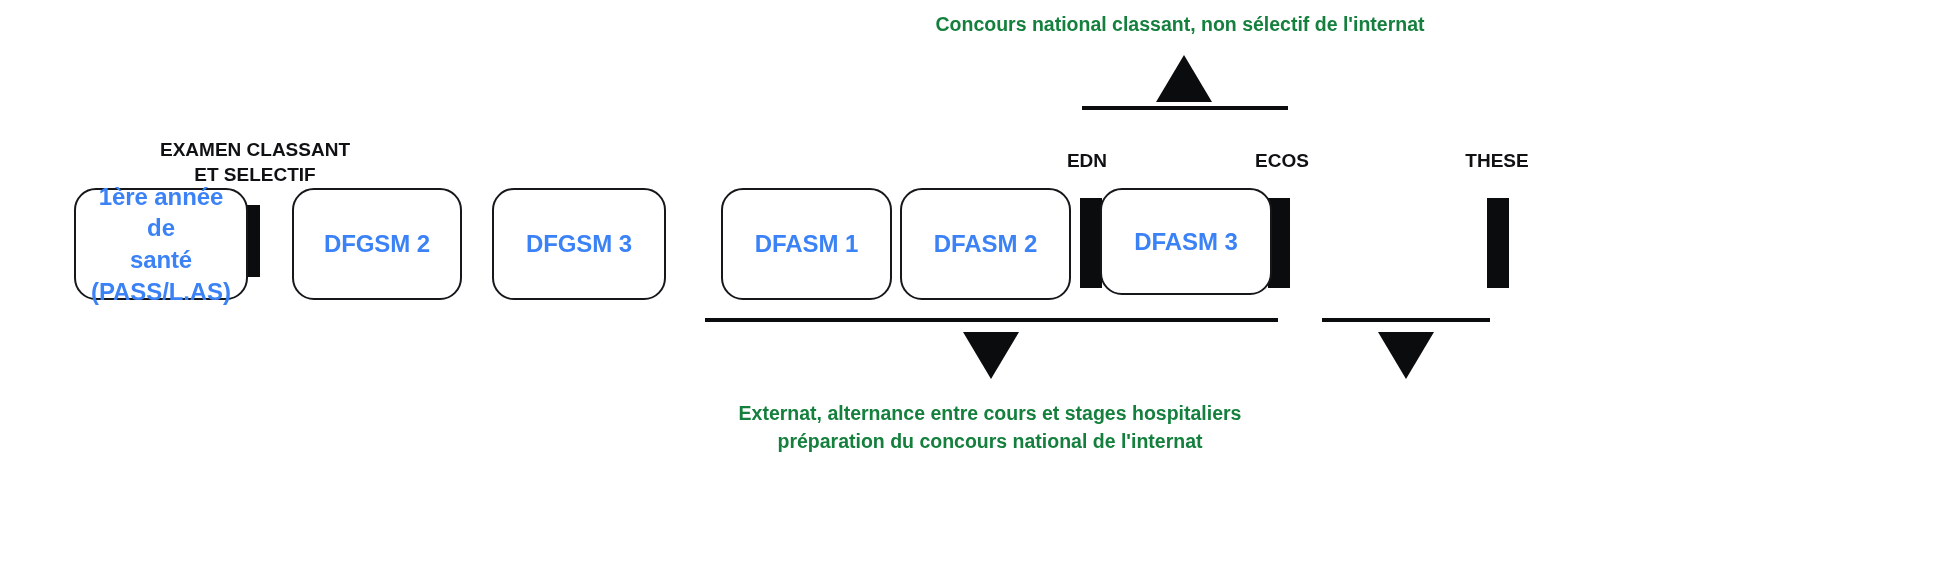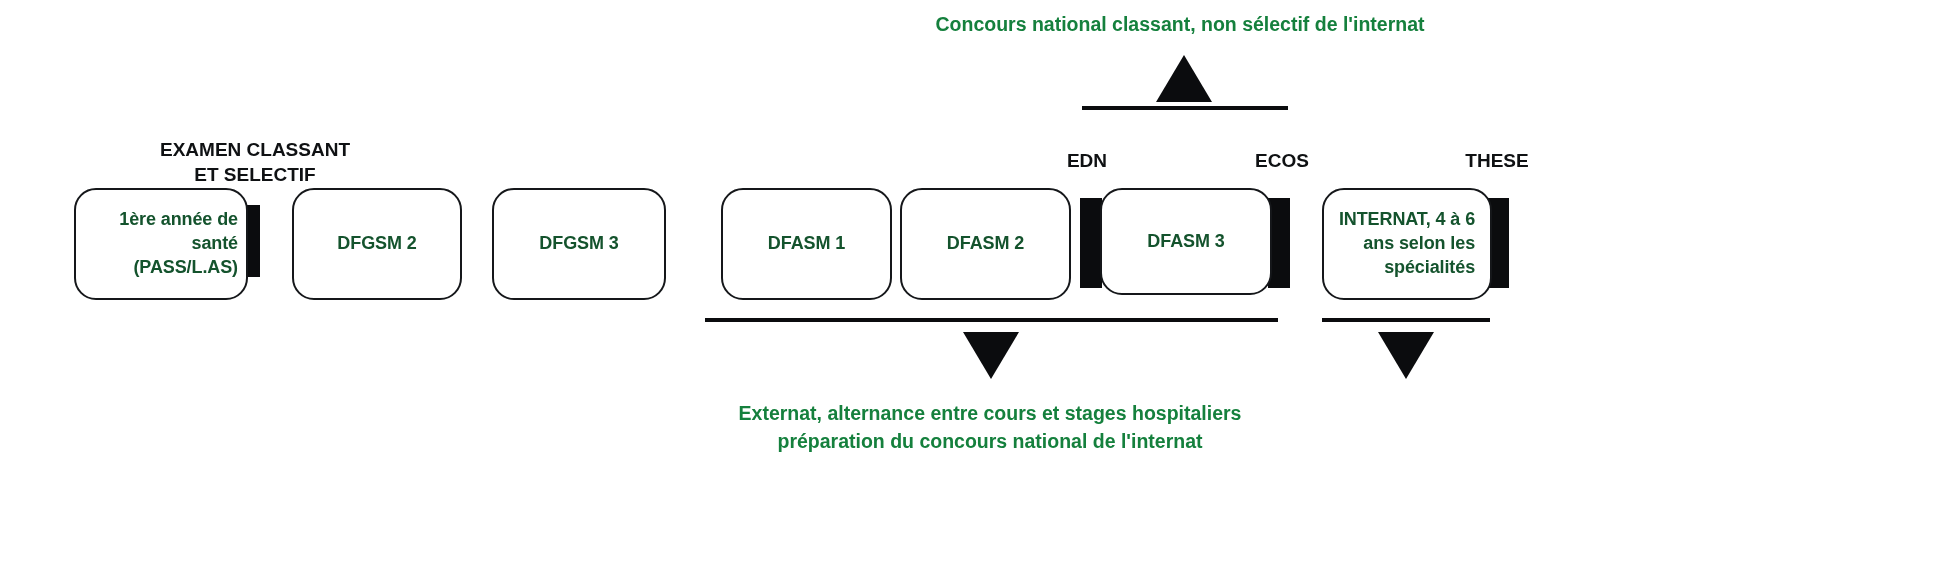--- a/index.html
+++ b/index.html
@@ -23,27 +23,26 @@
     border-radius:22px;
     background:#ffffff;
     display:flex;
     align-items:center;
     justify-content:center;
     text-align:center;
     z-index:3;
   }
   .stage-label{
     font-weight:bold;
-    font-size:18px;
+    font-size:24px;
     line-height:1.32;
-    color:#14532d;
+    color:#3b82f6;
     letter-spacing:-0.1px;
     padding:0 8px;
     white-space:pre-line;
-    text-align:right;
   }
 
   
   .tab-bar{
     position:absolute;
     background:#0b0c0e;
     z-index:2;
   }
 
   
@@ -140,25 +139,20 @@
   </div>
 
   <div class="stage-box" style="left:900px;top:188px;width:171px;height:112px;">
     <span class="stage-label">DFASM 2</span>
   </div>
 
   <div class="stage-box" style="left:1100px;top:188px;width:172px;height:107px;">
     <span class="stage-label">DFASM 3</span>
   </div>
 
-  <div class="stage-box" style="left:1322px;top:188px;width:170px;height:112px;">
-    <span class="stage-label">INTERNAT, 4 à 6
-ans selon les
-spécialités</span>
-  </div>
 
   <div class="rule" style="left:705px;top:318px;width:573px;height:4px;"></div>
 
   <div class="tri down" style="left:963px;top:332px;"></div>
 
   <div class="annot" style="left:660px;top:400px;width:660px;">Externat, alternance entre cours et stages hospitaliers
 préparation du concours national de l'internat</div>
 
   <div class="rule" style="left:1322px;top:318px;width:168px;height:4px;"></div>
 

